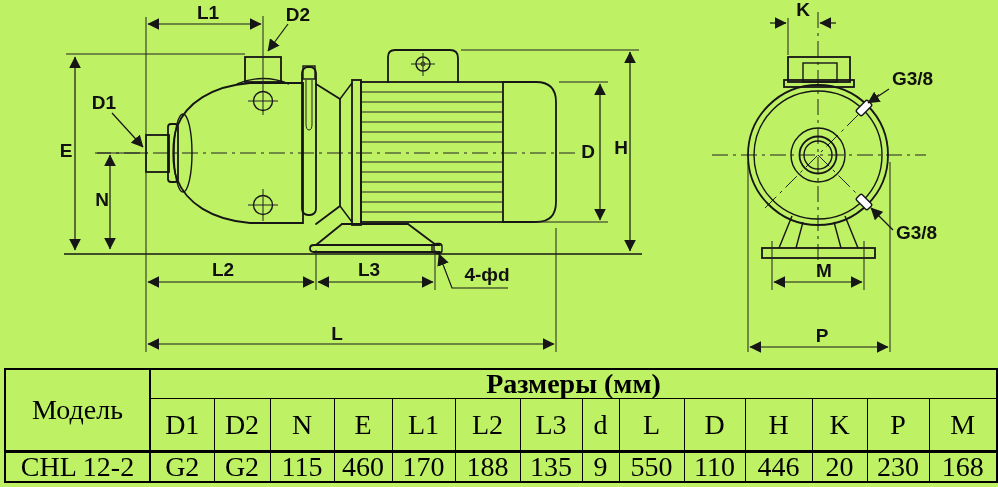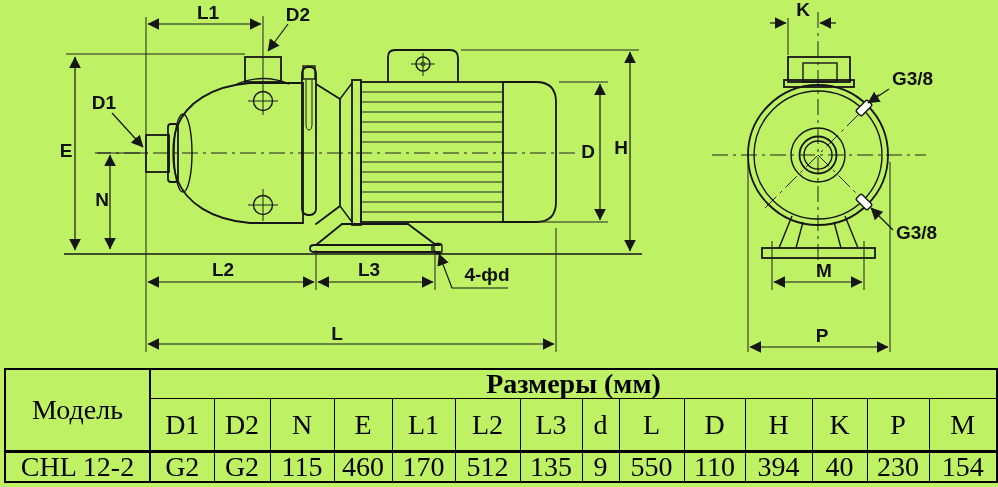--- a/index.html
+++ b/index.html
@@ -254,26 +254,26 @@
       <td>P</td>
       <td>M</td>
     </tr>
     <tr class="datarow">
       <td class="model-c">CHL 12-2</td>
       <td>G2</td>
       <td>G2</td>
       <td>115</td>
       <td>460</td>
       <td>170</td>
-      <td>512</td>
+      <td>188</td>
       <td>135</td>
       <td>9</td>
       <td>550</td>
       <td>110</td>
-      <td>394</td>
-      <td>40</td>
+      <td>446</td>
+      <td>20</td>
       <td>230</td>
-      <td>154</td>
+      <td>168</td>
     </tr>
   </tbody>
 </table>
 
 </div>
 
 </body></html>

